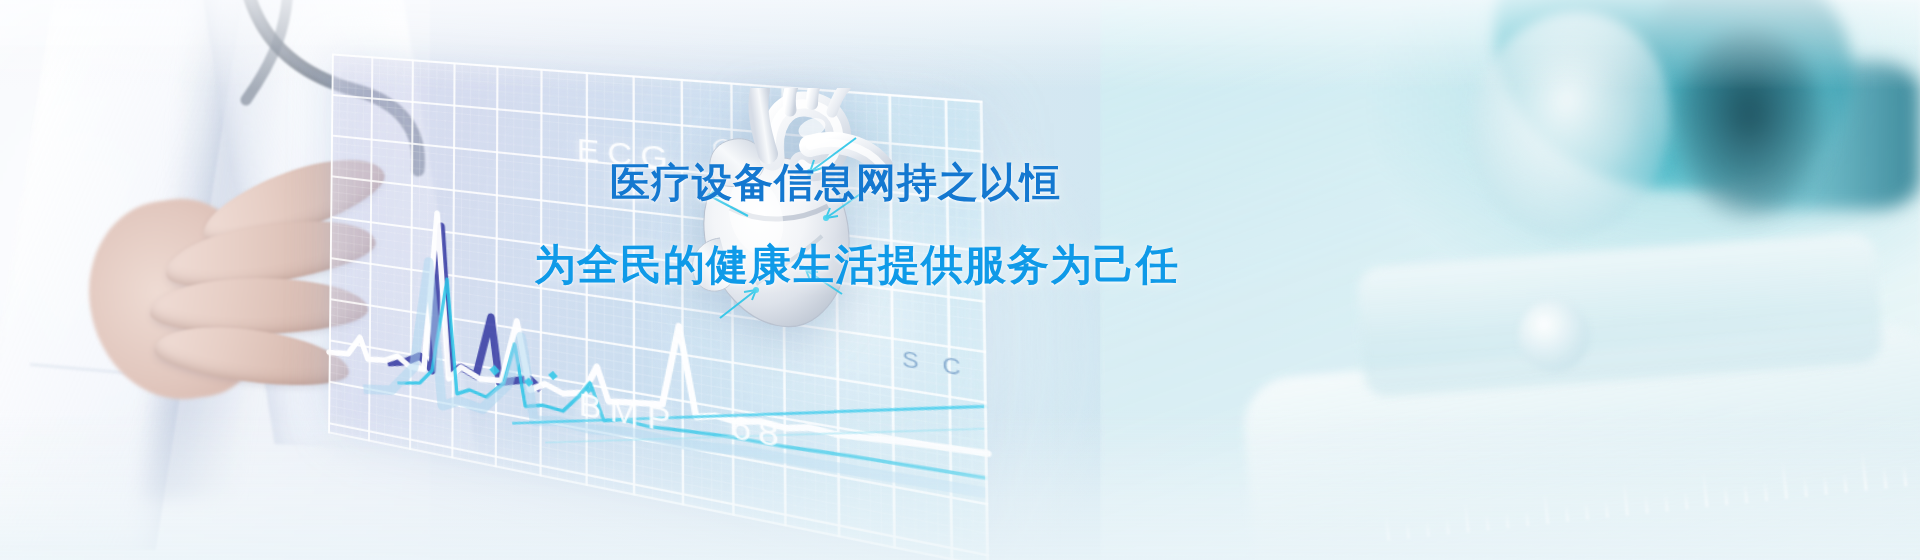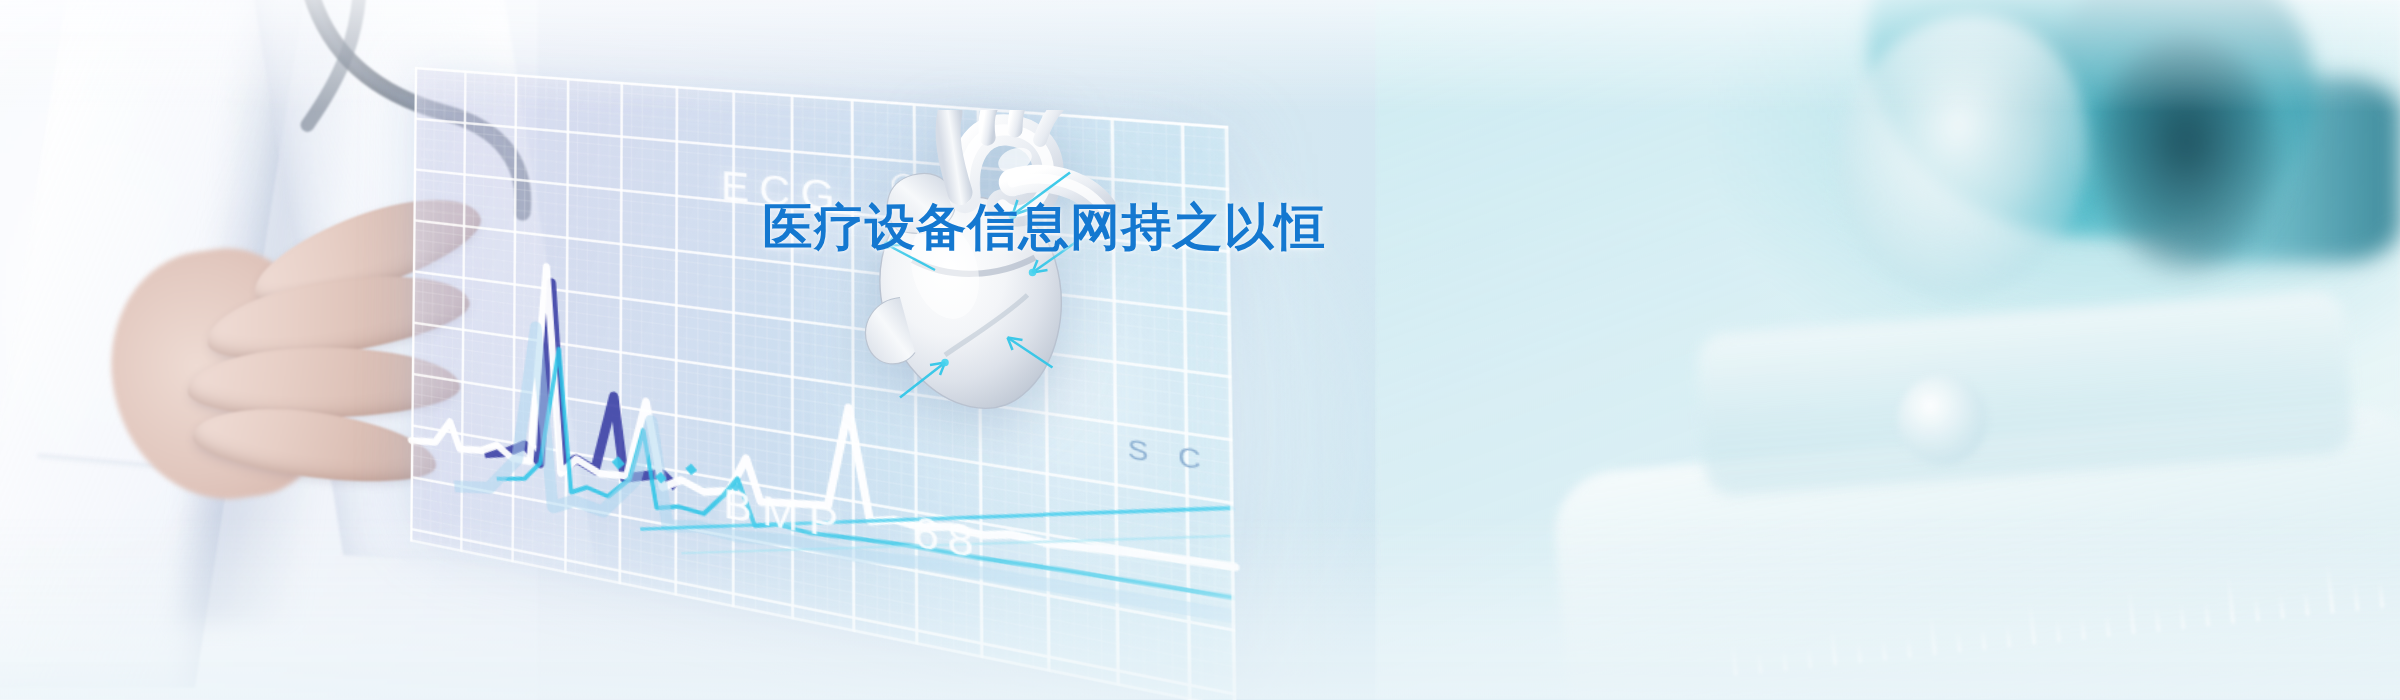--- a/index.html
+++ b/index.html
@@ -493,17 +493,18 @@
     <g fill="#45d3ef" opacity=".9">
       <circle cx="150" cy="84" r="3.2"></circle>
       <circle cx="50" cy="108" r="3"></circle>
       <circle cx="166" cy="130" r="3"></circle>
       <circle cx="96" cy="202" r="3"></circle>
     </g>
   </svg>
 
   <div class="headline">
     <div class="line1">医疗设备信息网持之以恒</div>
+    <div class="line2">为全民的健康生活提供服务为己任</div>
   </div>
 
   <div class="top-haze"></div>
   <div class="bottom-haze"></div>
 </div>
 
 </body></html>

